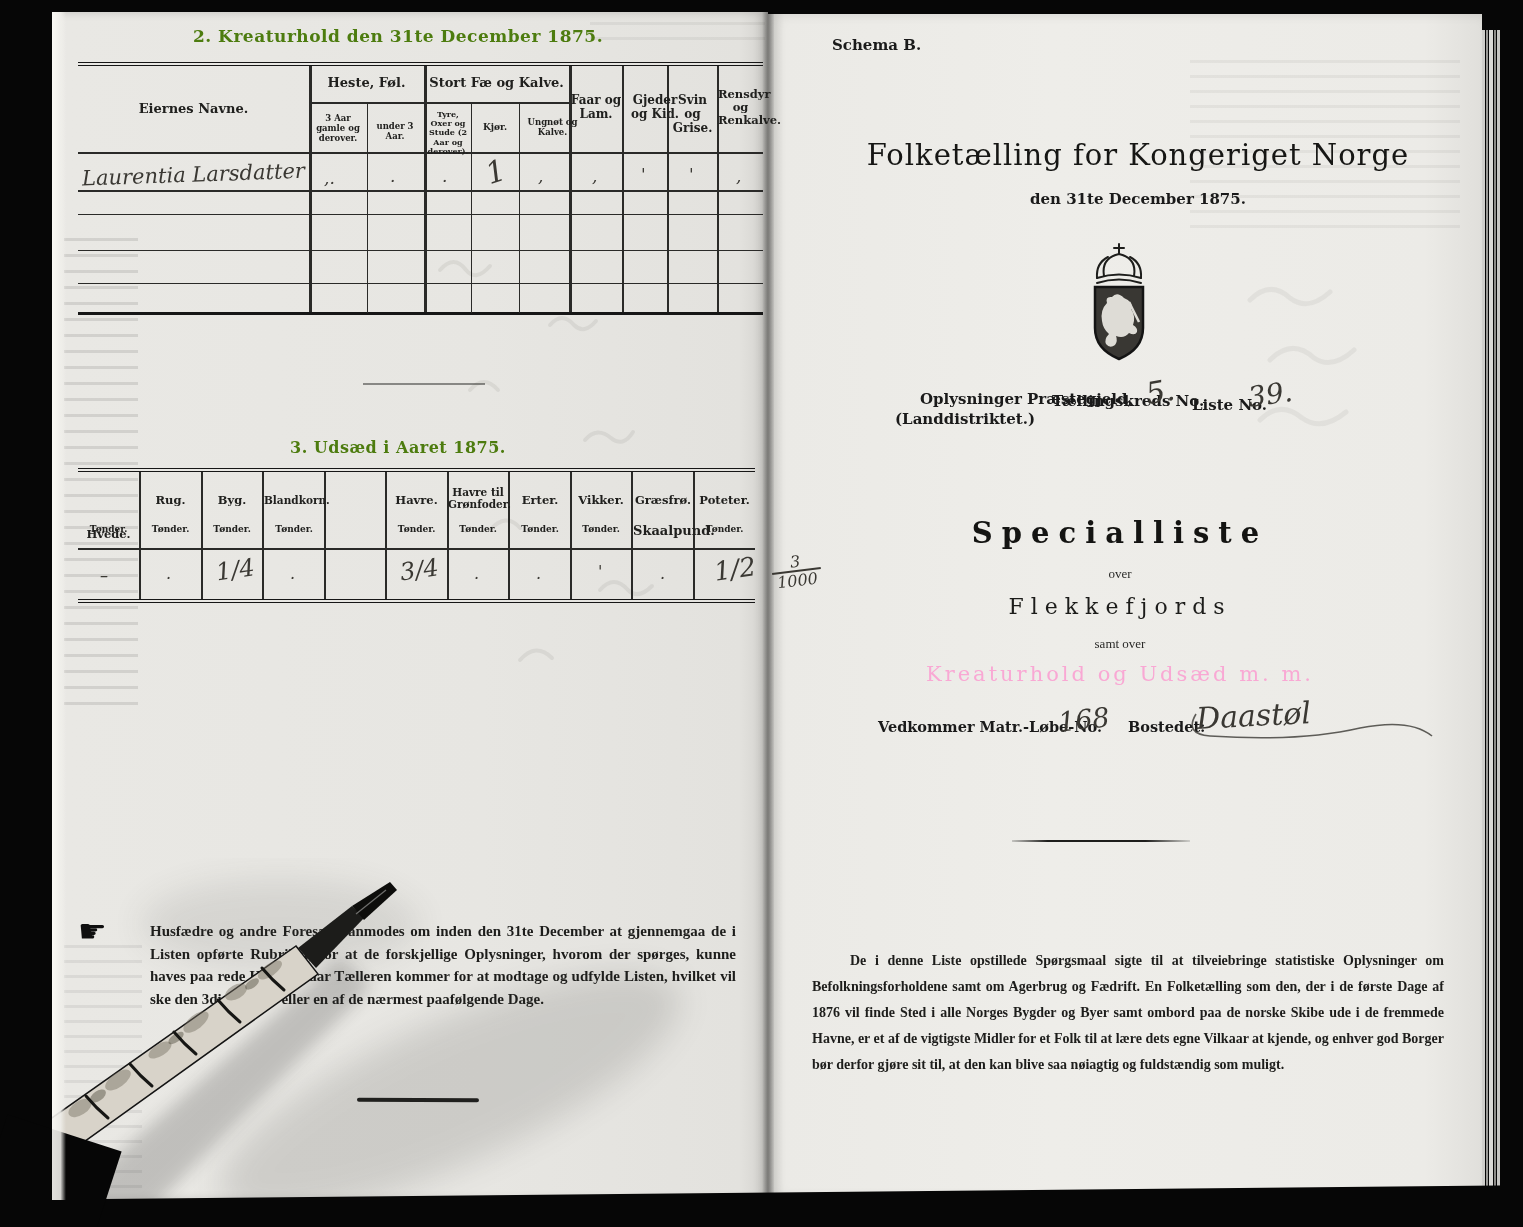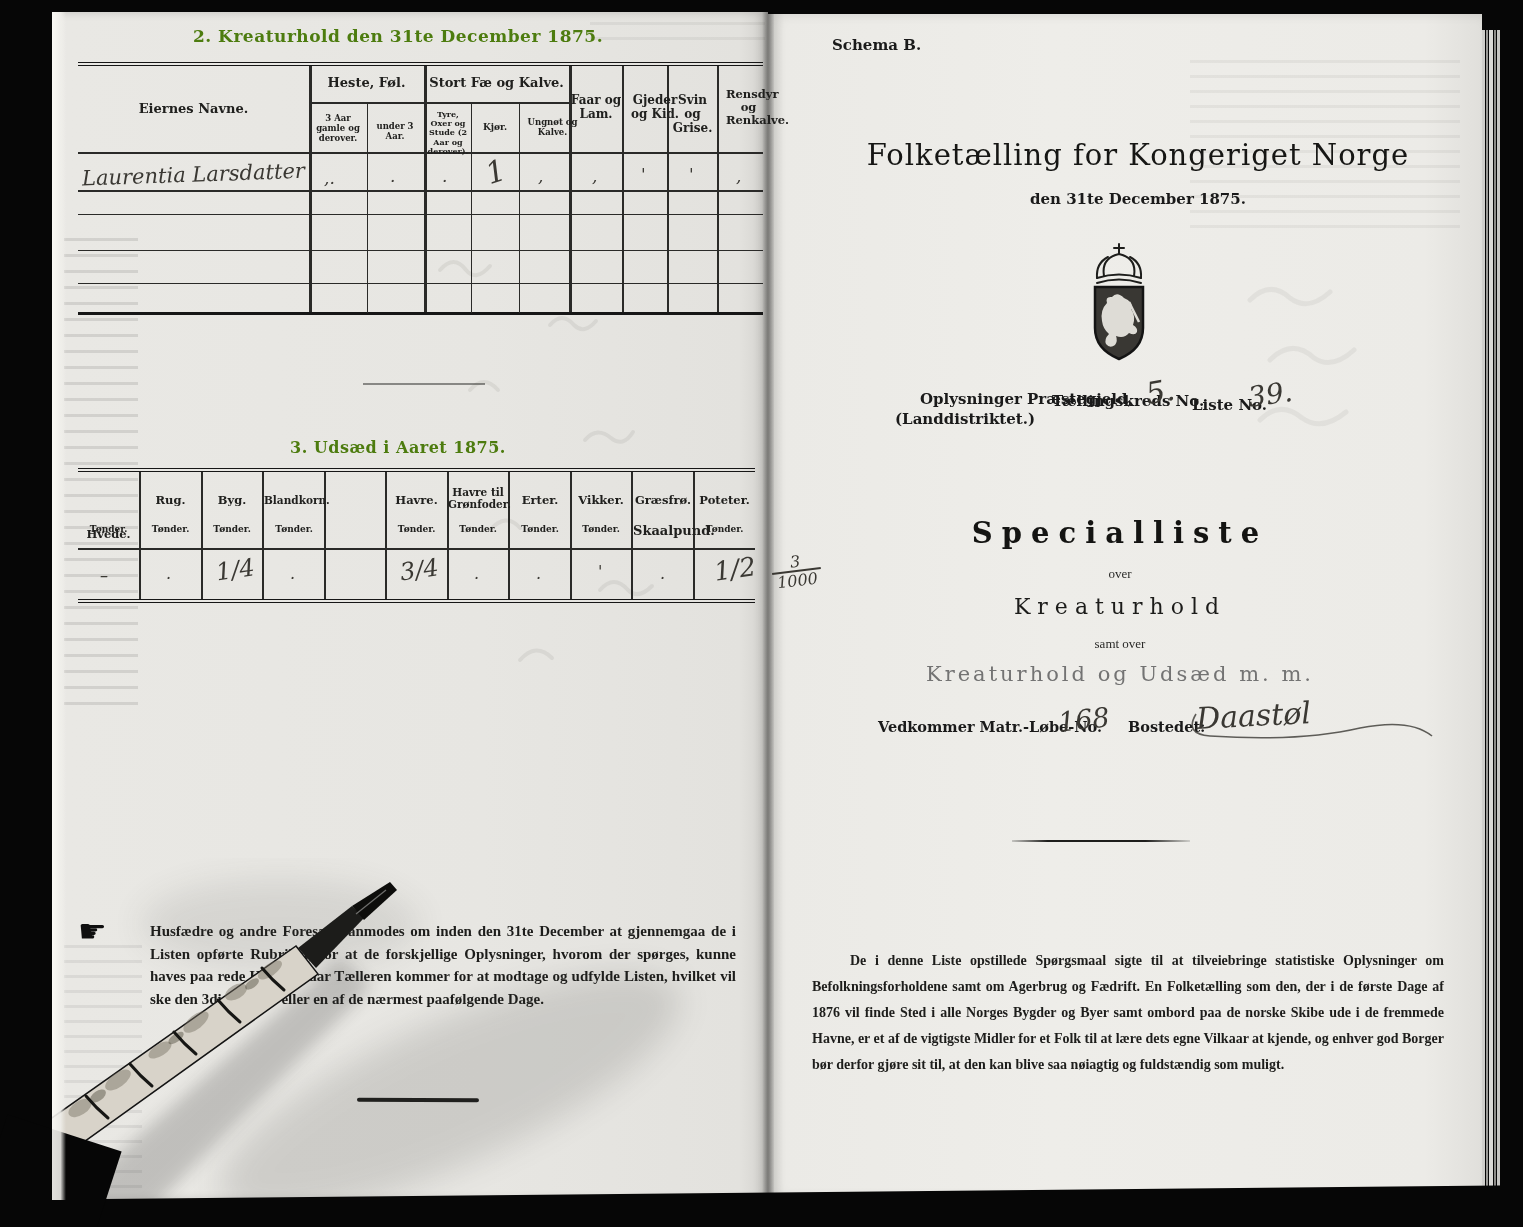--- a/index.html
+++ b/index.html
@@ -103,21 +103,21 @@
     <div class="hcell" style="left:231px;top:10px;width:115px;font-size:13px;">Heste, Føl.</div>
     <div class="hcell" style="left:346px;top:10px;width:145px;font-size:13px;">Stort Fæ og Kalve.</div>
     <div class="hcell" style="left:233px;top:48px;width:54px;font-size:8.5px;">3 Aar gamle og derover.</div>
     <div class="hcell" style="left:289px;top:56px;width:56px;font-size:8.5px;">under 3 Aar.</div>
     <div class="hcell" style="left:348px;top:44px;width:44px;font-size:8px;">Tyre, Oxer og Stude (2 Aar og derover).</div>
     <div class="hcell" style="left:394px;top:56px;width:46px;font-size:9px;">Kjør.</div>
     <div class="hcell" style="left:443px;top:52px;width:63px;font-size:8.5px;">Ungnøt og Kalve.</div>
     <div class="hcell" style="left:492px;top:28px;width:52px;font-size:12px;">Faar og Lam.</div>
     <div class="hcell" style="left:545px;top:28px;width:64px;font-size:12px;">Gjeder og Kid.</div>
     <div class="hcell" style="left:590px;top:28px;width:49px;font-size:12px;">Svin og Grise.</div>
-    <div class="hcell" style="left:640px;top:22px;width:45px;font-size:11.5px;margin-left:8px;">Rensdyr og Renkalve.</div>
+    <div class="hcell" style="left:640px;top:22px;width:45px;font-size:11.5px;">Rensdyr og Renkalve.</div>
 
     <div class="abs hw" style="left:4px;top:96px;width:260px;font-size:21px;transform:rotate(-2deg);white-space:nowrap;">Laurentia Larsdatter</div>
     <span class="abs hw" style="left:246px;top:102px;font-size:17px;">,.</span>
     <span class="abs hw" style="left:312px;top:100px;font-size:17px;">.</span>
     <span class="abs hw" style="left:364px;top:100px;font-size:17px;">.</span>
     <span class="abs hw" style="left:408px;top:88px;font-size:30px;transform:rotate(-18deg);">1</span>
     <span class="abs hw" style="left:460px;top:100px;font-size:17px;">,</span>
     <span class="abs hw" style="left:514px;top:100px;font-size:17px;">,</span>
     <span class="abs hw" style="left:563px;top:98px;font-size:17px;">'</span>
     <span class="abs hw" style="left:611px;top:98px;font-size:17px;">'</span>
@@ -215,23 +215,23 @@
 
   <div class="abs small-bold" style="left:920px;top:390px;font-size:15px;">Oplysninger Præstegjeld,</div>
   <div class="abs small-bold" style="left:895px;top:410px;font-size:15px;">(Landdistriktet.)</div>
   <div class="abs small-bold" style="left:1052px;top:392px;font-size:15px;">Tællingskreds No.</div>
   <div class="abs hw" style="left:1146px;top:374px;font-size:30px;transform:rotate(-10deg);">5.</div>
   <div class="abs small-bold" style="left:1192px;top:396px;font-size:15px;">Liste No.</div>
   <div class="abs hw" style="left:1248px;top:378px;font-size:28px;transform:rotate(-8deg);">39.</div>
 
   <div class="abs" style="left:860px;top:516px;width:520px;text-align:center;font-family:'DejaVu Serif',serif;font-weight:bold;font-size:29px;letter-spacing:9px;color:#141412;">Specialliste</div>
   <div class="abs" style="left:860px;top:566px;width:520px;text-align:center;font-size:13px;color:#2a2a28;">over</div>
-  <div class="abs" style="left:860px;top:594px;width:520px;text-align:center;font-family:'DejaVu Serif',serif;font-size:22px;letter-spacing:7px;color:#1c1c1a;">Kreaturhold</div>
+  <div class="abs" style="left:860px;top:594px;width:520px;text-align:center;font-family:'DejaVu Serif',serif;font-size:22px;letter-spacing:7px;color:#1c1c1a;">Flekkefjords</div>
   <div class="abs" style="left:860px;top:636px;width:520px;text-align:center;font-size:13px;color:#2a2a28;">samt over</div>
-  <div class="abs" style="left:860px;top:662px;width:520px;text-align:center;font-family:'DejaVu Serif',serif;font-size:21px;letter-spacing:3px;color:#737373;">Kreaturhold og Udsæd m. m.</div>
+  <div class="abs" style="left:860px;top:662px;width:520px;text-align:center;font-family:'DejaVu Serif',serif;font-size:21px;letter-spacing:3px;color:#f9a8d4;">Kreaturhold og Udsæd m. m.</div>
 
   <div class="abs small-bold" style="left:878px;top:718px;font-size:14.5px;">Vedkommer Matr.-Løbe-No.</div>
   <div class="abs hw" style="left:1058px;top:704px;font-size:27px;transform:rotate(-6deg);">168</div>
   <div class="abs small-bold" style="left:1128px;top:718px;font-size:14.5px;">Bostedet:</div>
   <div class="abs hw" style="left:1196px;top:698px;font-size:30px;transform:rotate(-3deg);">Daastøl</div>
   <svg class="abs" style="left:1180px;top:690px;" width="260" height="60">
     <path d="M16,24 Q4,44 30,46 Q120,52 180,38 Q230,28 252,46" stroke="#3a3833" stroke-width="1.6" fill="none" opacity=".8"></path>
   </svg>
 
   <div class="abs" style="left:1012px;top:840px;width:178px;height:2px;background:linear-gradient(90deg,rgba(30,30,28,.2),#1e1e1c 20%,#1e1e1c 75%,rgba(30,30,28,.15));"></div>

